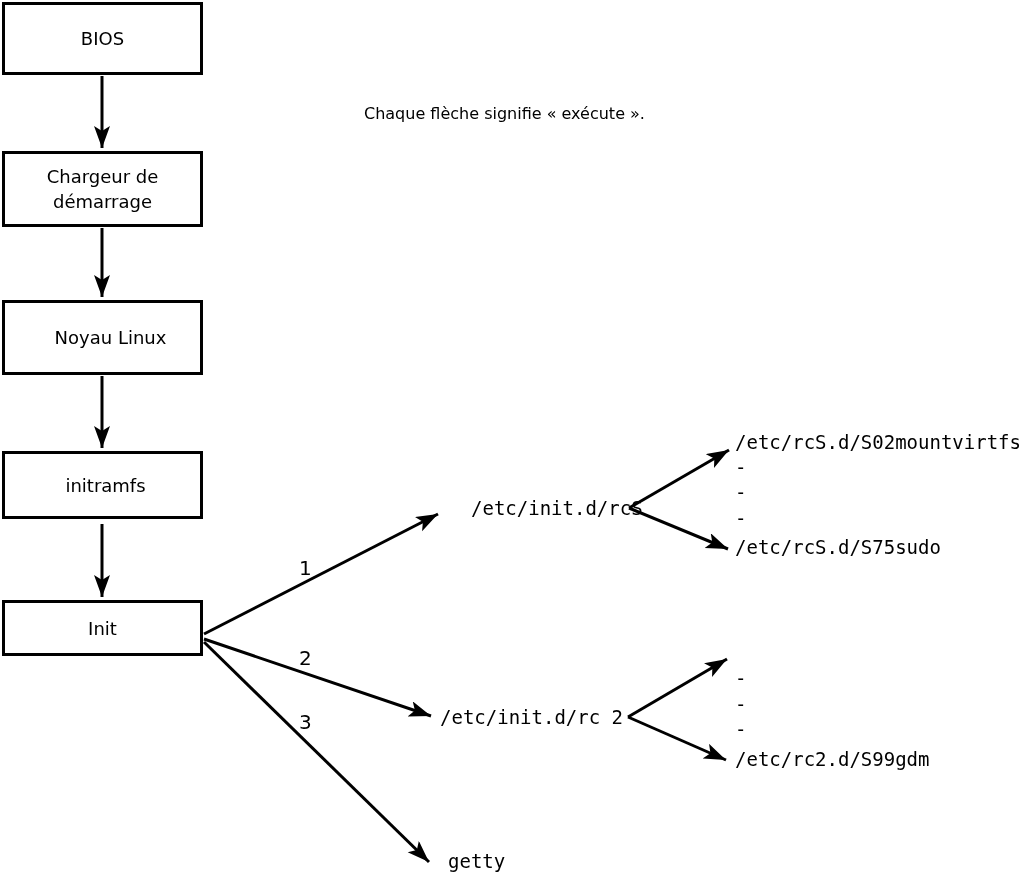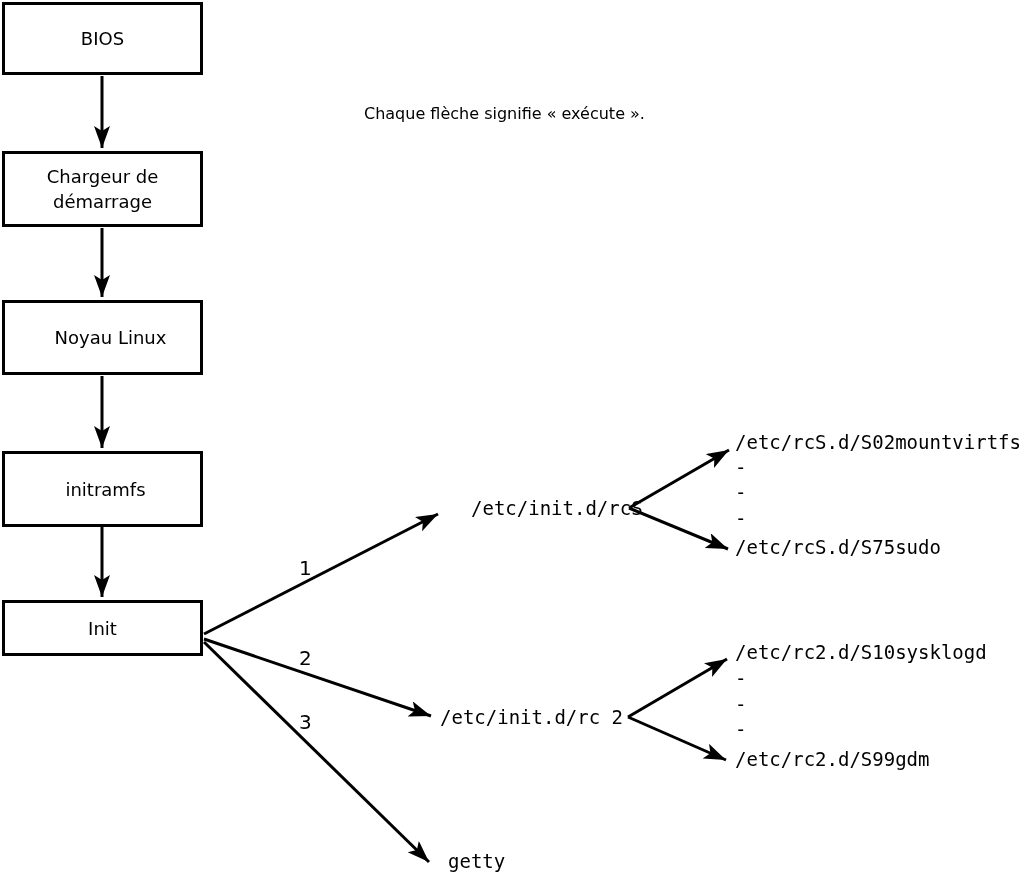--- a/index.html
+++ b/index.html
@@ -94,40 +94,39 @@
 
   <div class="node-box" style="top:2px;   height:73px;">
     <span class="box-label">BIOS</span>
   </div>
   <div class="node-box" style="top:151px; height:76px;">
     <span class="box-label">Chargeur de démarrage</span>
   </div>
   <div class="node-box" style="top:300px; height:75px;padding-left:16px;">
     <span class="box-label">Noyau Linux</span>
   </div>
-  <div class="node-box" style="top:451px; height:76px;padding-left:6px;">
+  <div class="node-box" style="top:451px; height:68px;padding-left:6px;">
     <span class="box-label">initramfs</span>
   </div>
   <div class="node-box" style="top:600px; height:56px;">
     <span class="box-label">Init</span>
   </div>
 
   <div class="branch-num" style="left:299px; top:557px;">1</div>
   <div class="branch-num" style="left:299px; top:647px;">2</div>
   <div class="branch-num" style="left:299px; top:711px;">3</div>
 
   <div class="mono" style="left:447px; top:497px;margin-left:24px;">/etc/init.d/rcS</div>
   <div class="mono" style="left:440px; top:706px;">/etc/init.d/rc 2</div>
   <div class="mono" style="left:448px; top:850px;">getty</div>
 
   <div class="mono" style="left:735px; top:431px;">/etc/rcS.d/S02mountvirtfs</div>
   <div class="mono" style="left:735px; top:456px;">-</div>
   <div class="mono" style="left:735px; top:481px;">-</div>
   <div class="mono" style="left:735px; top:507px;">-</div>
   <div class="mono" style="left:735px; top:536px;">/etc/rcS.d/S75sudo</div>
 
-  <div class="mono" style="left:735px; top:641px;">/etc/rc2.d/S10sysklogd</div>
   <div class="mono" style="left:735px; top:667px;">-</div>
   <div class="mono" style="left:735px; top:693px;">-</div>
   <div class="mono" style="left:735px; top:718px;">-</div>
   <div class="mono" style="left:735px; top:748px;">/etc/rc2.d/S99gdm</div>
 
 </div>
 
 </body></html>

